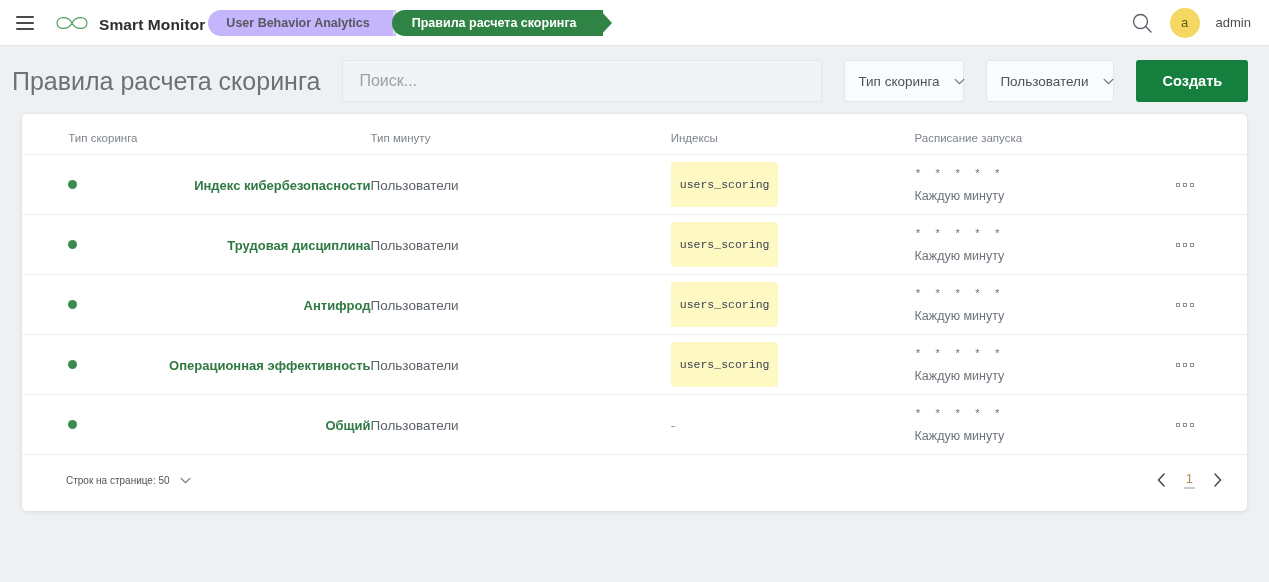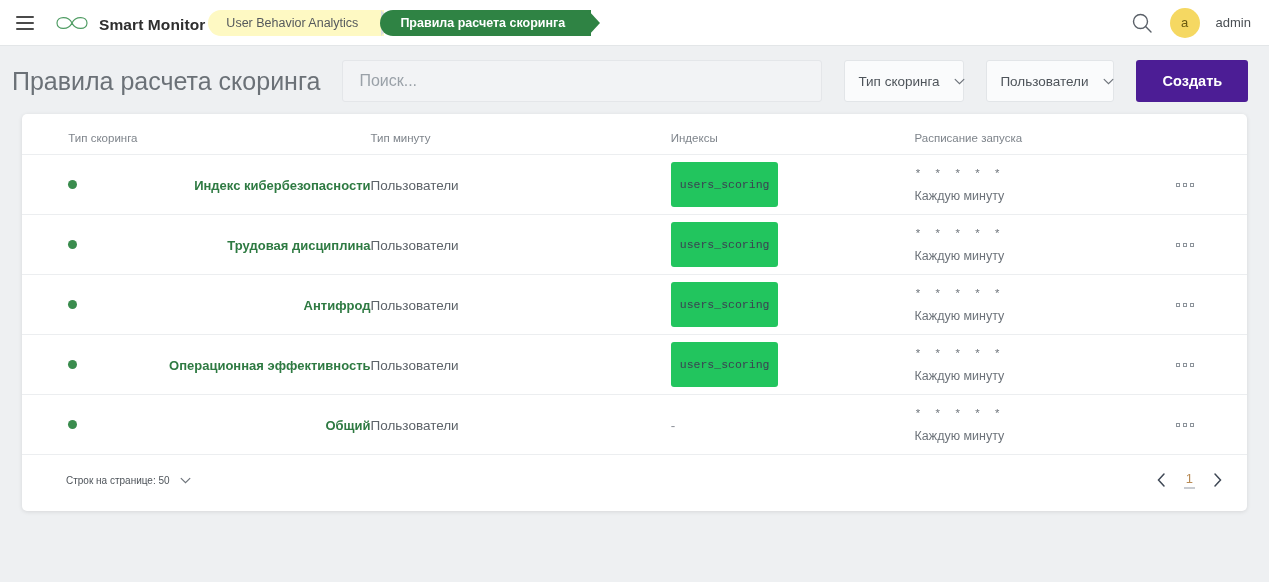--- a/index.html
+++ b/index.html
@@ -43,23 +43,23 @@
   .crumb {
     position: relative;
     height: 26px;
     display: flex; align-items: center;
     padding: 0 26px 0 18px;
     font-size: 12.5px;
     white-space: nowrap;
     cursor: pointer;
   }
   .crumb.inactive {
-    background: #fef9c3;
+    background: #c4b5fd;
     color: #55595d;
-    font-weight: normal;
+    font-weight: bold;
     border-radius: 13px 0 0 13px;
     margin-right: -4px;
   }
   .crumb.inactive::after {
     content: ""; position: absolute; right: -9px; top: 0;
     width: 0; height: 0;
     border-top: 13px solid transparent;
     border-bottom: 13px solid transparent;
     border-left: 12px solid #dcdfe2;
   }
@@ -133,21 +133,21 @@
     cursor: pointer;
     white-space: nowrap;
   }
   .sel-type { min-width: 120px; }
   .sel-users { min-width: 128px; }
   .chev { width: 11px; height: 7px; flex: none; }
 
   .btn-create {
     height: 42px;
     min-width: 112px;
-    background: #4c1d95;
+    background: #15803d;
     color: #fff;
     border: 0; border-radius: 3px;
     font-size: 14.5px; font-weight: bold;
     cursor: pointer;
     font-family: "Liberation Sans", sans-serif;
     padding: 0 18px;
   }
 
   
   .card {
@@ -185,21 +185,21 @@
     width: 9px; height: 9px; border-radius: 50%;
     background: #3a8c4e; margin-left: 46px;
   }
   .rule-name {
     font-size: 13px; font-weight: bold; color: #2e7a42;
     cursor: pointer;
   }
   .obj-text { font-size: 13.5px; color: #5c6268; }
   .badge {
     display: inline-block;
-    background: #22c55e;
+    background: #fef9c3;
     color: #3b4252;
     font-size: 11.5px;
     padding: 16px 9px;
     border-radius: 3px;
     font-family: "Liberation Mono", monospace;
   }
   .dash { font-size: 13.5px; color: #8b9098; }
   .cron {
     font-family: "Liberation Mono", monospace;
     font-size: 11.5px;

